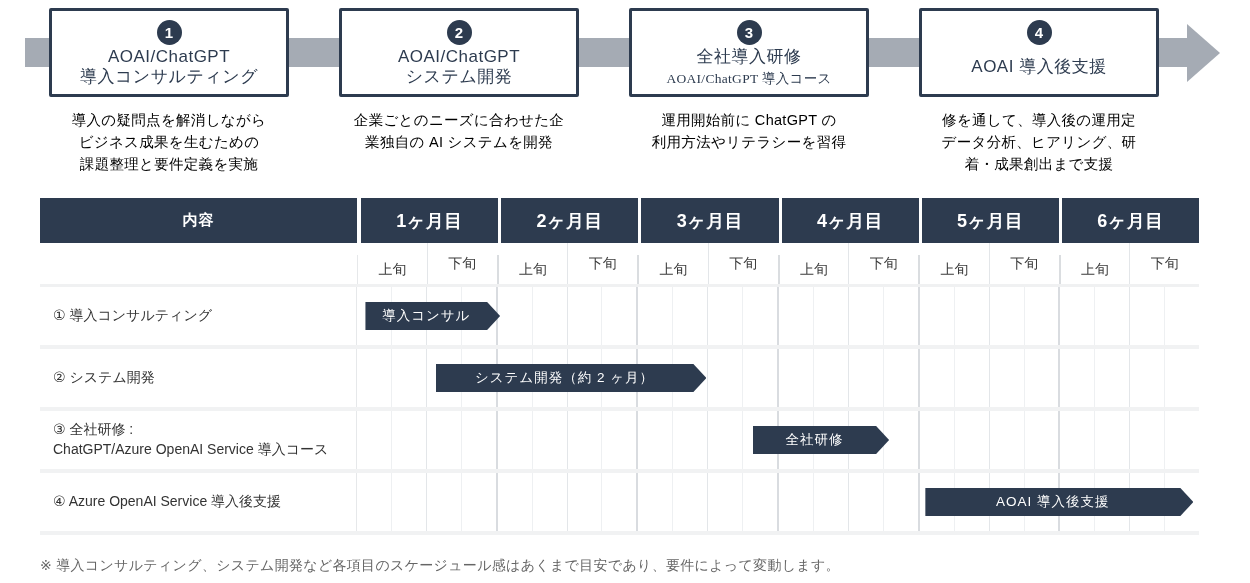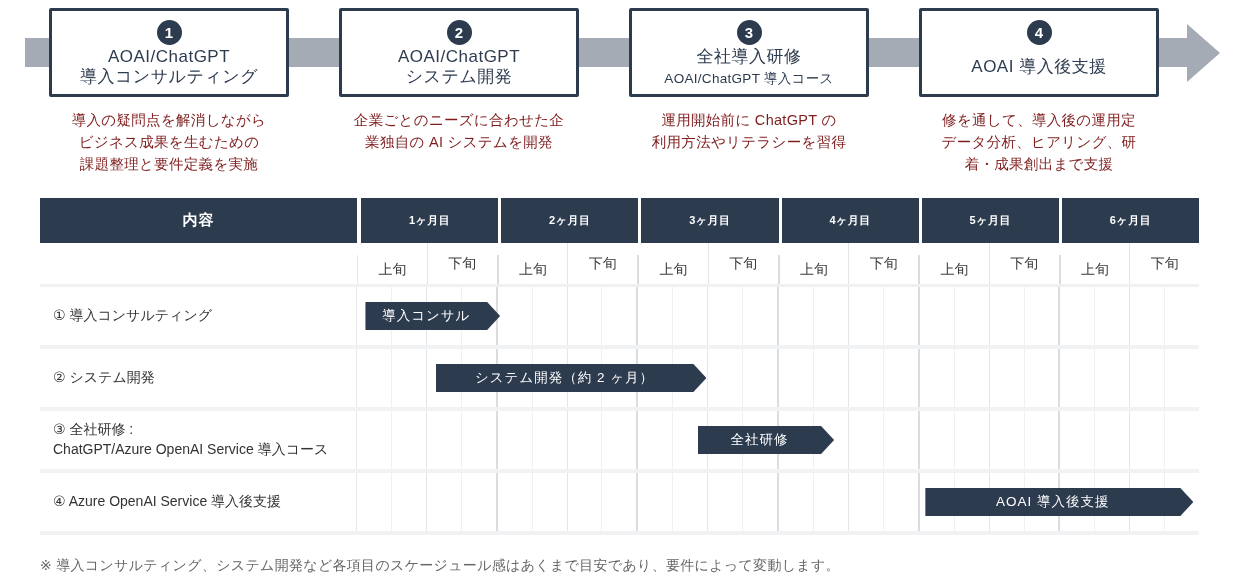--- a/index.html
+++ b/index.html
@@ -18,30 +18,30 @@
     border-left:33px solid var(--gray); }
   .step-box { position:absolute; top:8px; width:240px; height:89px; background:#fff;
     border:3px solid var(--navy); border-radius:2px;
     display:flex; flex-direction:column; align-items:center; }
   .step-num { width:25px; height:25px; border-radius:50%; background:var(--navy); color:#fff;
     font-weight:bold; font-size:15px; display:flex; align-items:center; justify-content:center;
     margin-top:9px; flex:0 0 auto; }
   .step-titles { flex:1; display:flex; flex-direction:column; justify-content:center;
     align-items:center; color:var(--navy); padding-bottom:5px; }
   .step-title { font-size:17px; line-height:1.2; letter-spacing:.5px; }
-  .step-subtitle { font-size:13.5px; line-height:1.2; margin-top:3px; letter-spacing:.3px; }
+  .step-subtitle { font-size:13.5px; line-height:1.2; margin-top:3px; letter-spacing:.3px;font-family:Liberation Serif, serif; }
   .step-desc { position:absolute; top:109px; text-align:center; font-size:14.5px;
-    line-height:22px; color:#7f1d1d; letter-spacing:.3px; }
+    line-height:22px; color:#000000; letter-spacing:.3px; }
 
   
   .gantt { position:absolute; left:40px; top:198px; width:1159px; }
   .g-header { display:flex; height:45px;text-align:center; }
   .hlabel { width:317px; flex:0 0 auto; background:var(--navy); color:#fff; font-weight:bold;
     font-size:15px; display:flex; align-items:center; justify-content:center; letter-spacing:1px; }
-  .hcell { flex:1 1 0; background:var(--navy); color:#fff; font-weight:bold; font-size:11px;
+  .hcell { flex:1 1 0; background:var(--navy); color:#fff; font-weight:bold; font-size:18px;
     display:flex; align-items:center; justify-content:center; border-left:3px solid #fff; letter-spacing:.5px; }
   .hcell.first { border-left:4px solid #fff; }
   .g-subheader { display:flex; height:44px; border-bottom:3px solid #f0f1f2; }
   .sub-label { width:317px; flex:0 0 auto; }
   .scell { flex:1 1 0; display:flex; align-items:center; justify-content:center;
     font-size:14px; color:#3a3a3a; border-left:1px solid #e3e6e9; }
   .scell.mstart { border-left:2px solid #dadde0;margin-top:12px; }
   .scell.c0 { border-left:1px solid #e6e8ea; }
   .body-row { position:relative; display:flex; height:62px; border-bottom:4px solid #f1f2f3; }
   .rlabel { width:317px; flex:0 0 auto; display:flex; flex-direction:column; justify-content:center;
@@ -227,21 +227,21 @@
           <div class="bcell h"></div>
           <div class="bcell q"></div>
           <div class="bcell m"></div>
           <div class="bcell q"></div>
           <div class="bcell h"></div>
           <div class="bcell q"></div>
           <div class="bcell m"></div>
           <div class="bcell q"></div>
           <div class="bcell h"></div>
           <div class="bcell q"></div>
-          <div class="bar" style="left: 658px; width: 136.123px;">
+          <div class="bar" style="left: 713px; width: 136.123px;">
             <div class="bar-label">全社研修</div>
           </div>
         </div>
         <div class="body-row">
           <div class="rlabel">
             <div class="rlabel-line">④ Azure OpenAI Service 導入後支援</div>
           </div>
           <div class="bcell m c0"></div>
           <div class="bcell q"></div>
           <div class="bcell h"></div>

